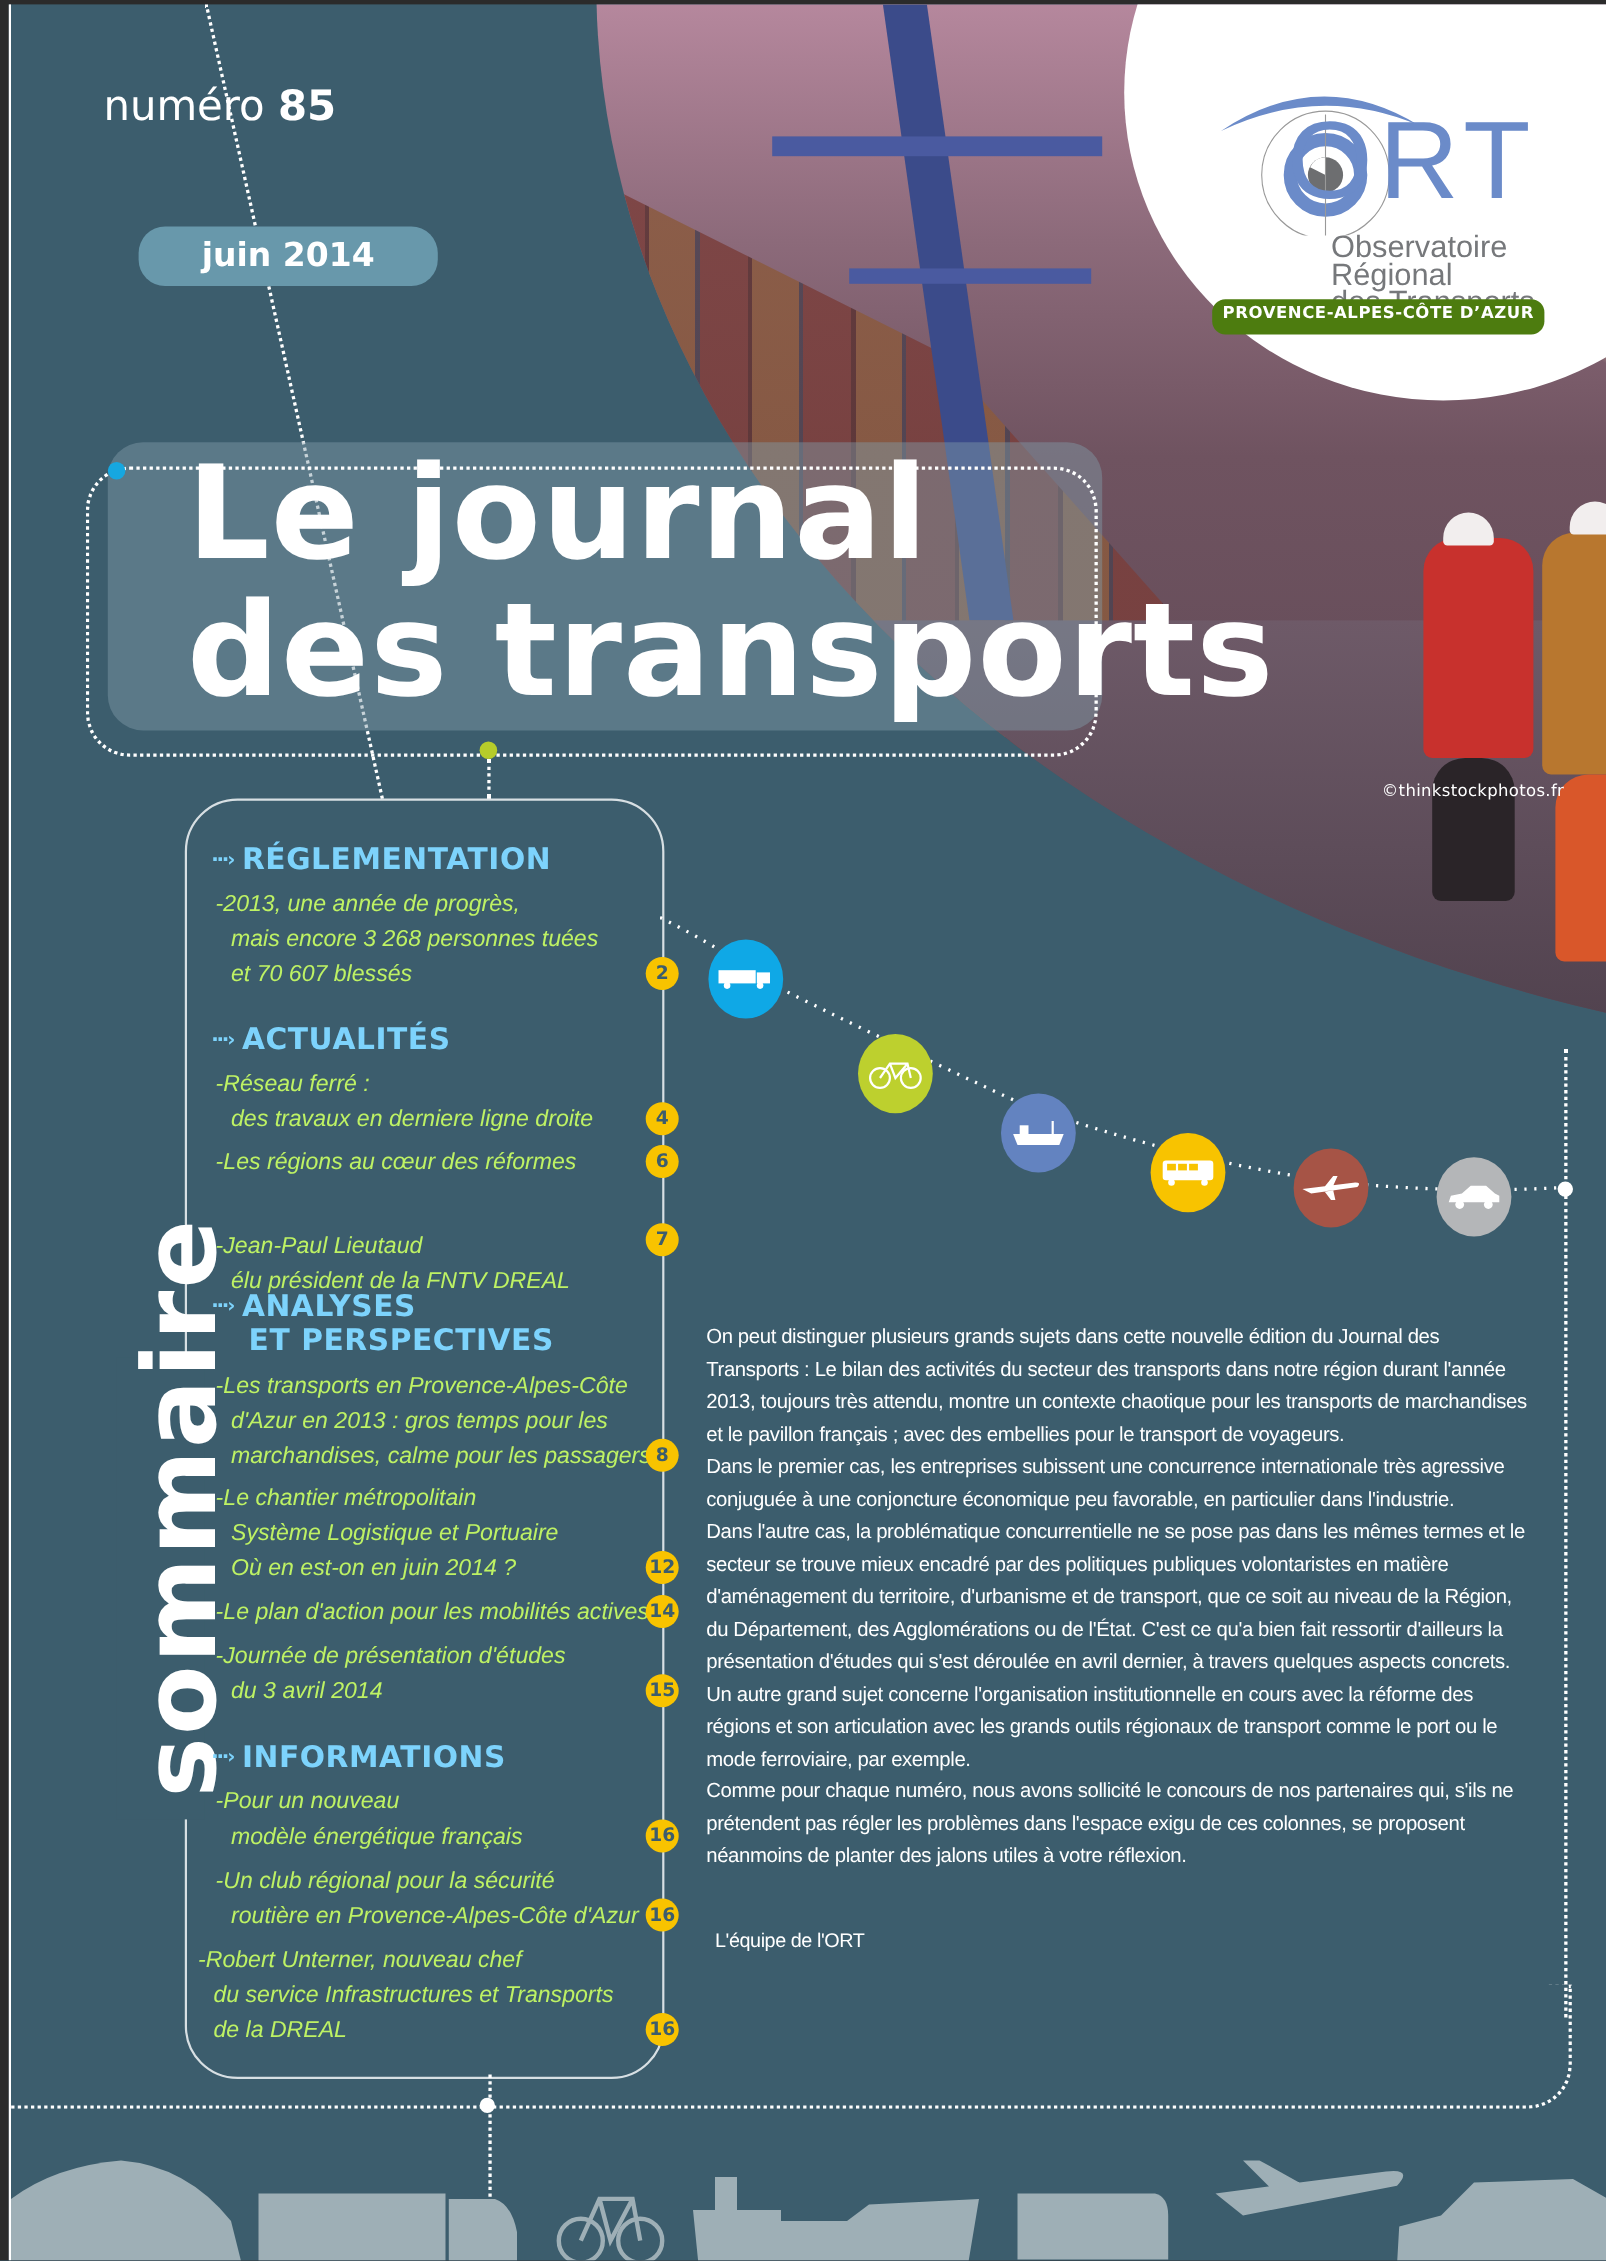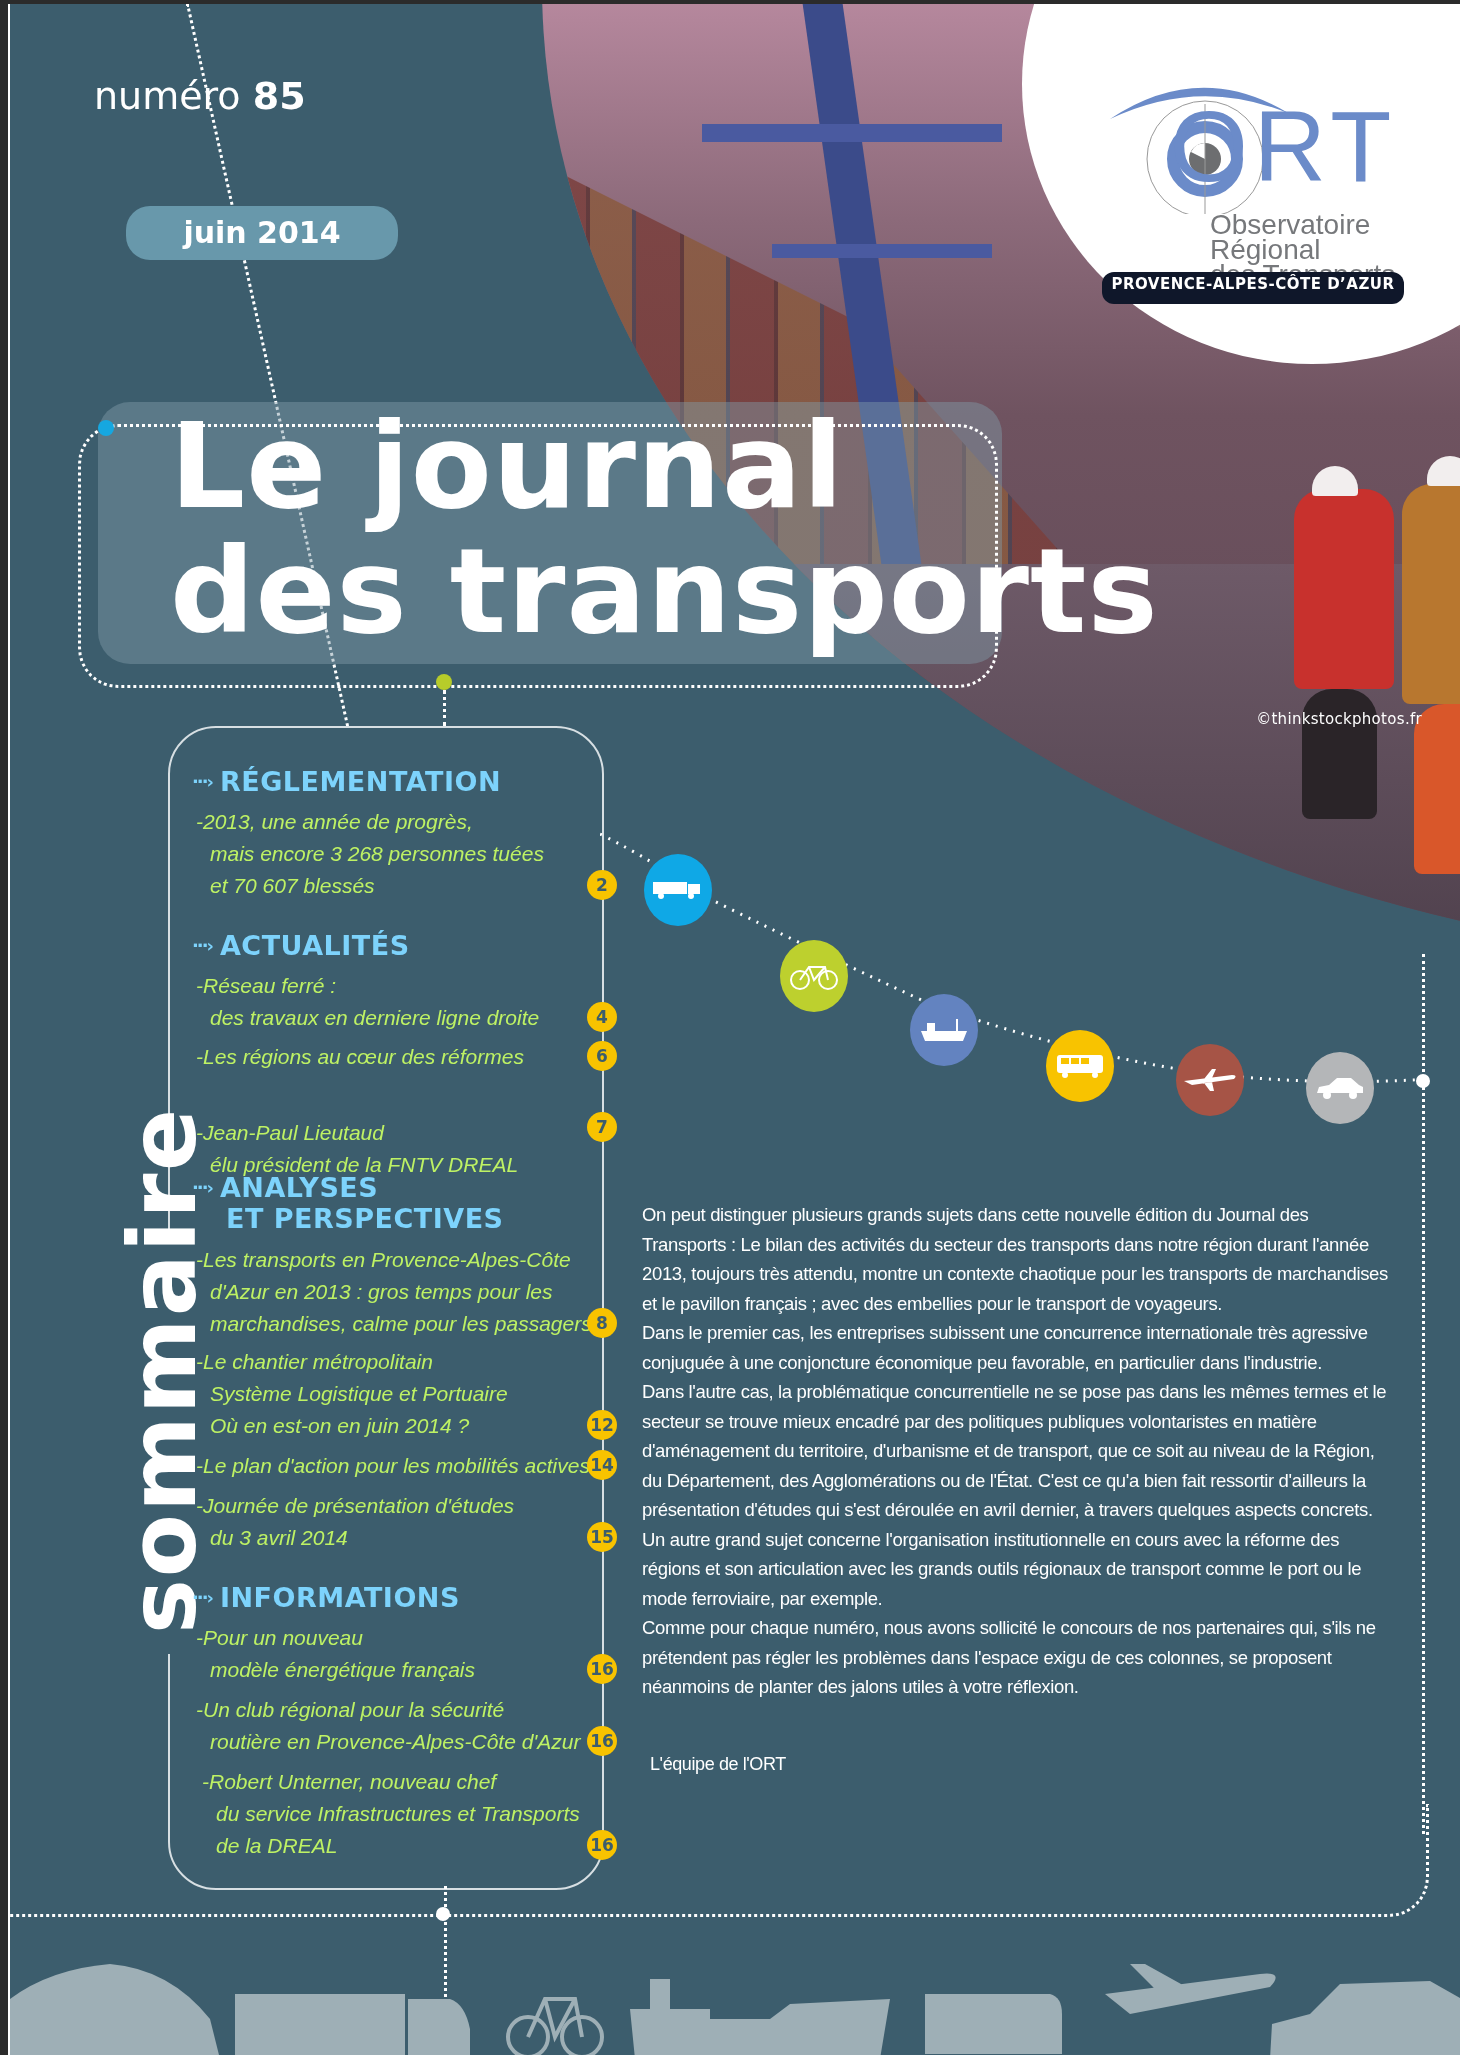--- a/index.html
+++ b/index.html
@@ -28,21 +28,21 @@
   .w2 { left:860px; top:1480px; width:140px; height:220px; background:#b8772f; }
   .w2b { left:872px; top:1700px; width:110px; height:170px; background:#d9572a; }
   .helmet { width:46px; height:30px; border-radius:24px 24px 4px 4px; background:#f2eeee; }
 
   .credit { right:40px; top:706px; color:#fff; font-size:15px; font-family:"DejaVu Sans", sans-serif; letter-spacing:.3px; }
 
   
   .logo-circle { left:1012px; top:-200px; width:580px; height:560px; border-radius:50%; background:#fff; }
   .ort-letters { left:1158px; top:92px; color:#6b8bc9; font-size:100px; font-family:"Liberation Sans", sans-serif; letter-spacing:6px; line-height:1; }
   .ort-sub { left:1200px; top:208px; color:#76787b; font-size:28px; font-family:"Liberation Sans", sans-serif; line-height:25px; }
-  .ort-band { left:1092px; top:268px; width:302px; height:32px; border-radius:12px; background:#0f172a; color:#fff; font-size:15px; font-weight:bold; text-align:center; line-height:24px; font-family:"DejaVu Sans", sans-serif; letter-spacing:.5px; }
+  .ort-band { left:1092px; top:268px; width:302px; height:32px; border-radius:12px; background:#4d7c0f; color:#fff; font-size:15px; font-weight:bold; text-align:center; line-height:24px; font-family:"DejaVu Sans", sans-serif; letter-spacing:.5px; }
 
   
   .numero { left:84px; top:70px; color:#fff; font-size:38px; font-family:"DejaVu Sans", sans-serif; }
   .numero b { font-weight:bold; }
   .date-pill { left:116px; top:202px; width:272px; height:54px; border-radius:24px; background:#6898ab; color:#fff; font-size:30px; font-weight:bold; text-align:center; line-height:54px; font-family:"DejaVu Sans", sans-serif; }
 
   
   .title-box { left:88px; top:398px; width:904px; height:262px; border-radius:32px; background:rgba(128,155,168,.45); }
   .title-dotted { left:68px; top:420px; width:914px; height:258px; border:3px dotted #fff; border-radius:40px; }
   .title-text { left:160px; top:400px; color:#fff; font-size:118px; line-height:125px; font-family:"DejaVu Sans", sans-serif; font-weight:bold; letter-spacing:1px; }
@@ -202,21 +202,21 @@
   <div class="abs item" style="left:186px;top:1618px;">
     <span>-</span><span>Pour un nouveau</span>
     <span class="line2">modèle énergétique français</span>
   </div>
   <div class="abs page-badge" style="left:577px;top:1650px;">16</div>
   <div class="abs item" style="left:186px;top:1690px;">
     <span>-</span><span>Un club régional pour la sécurité</span>
     <span class="line2">routière en Provence-Alpes-Côte d'Azur</span>
   </div>
   <div class="abs page-badge" style="left:577px;top:1722px;">16</div>
-  <div class="abs item" style="left:192px;top:1762px;">
+  <div class="abs item" style="left:170px;top:1762px;">
     <span>-</span><span>Robert Unterner, nouveau chef</span>
     <span class="line2">du service Infrastructures et Transports</span>
     <span class="line2">de la DREAL</span>
   </div>
   <div class="abs page-badge" style="left:577px;top:1826px;">16</div>
 
   <svg class="abs" style="left:590px;top:820px;" width="850" height="300">
     <path d="M0 10 Q 60 40 90 65 Q 200 120 330 180 Q 470 230 610 250 Q 720 262 830 255" fill="none" stroke="#fff" stroke-width="3" stroke-dasharray="2 7"></path>
   </svg>
   <div class="abs tcirc" style="left:634px;top:850px;background:#0fa8e6;">

